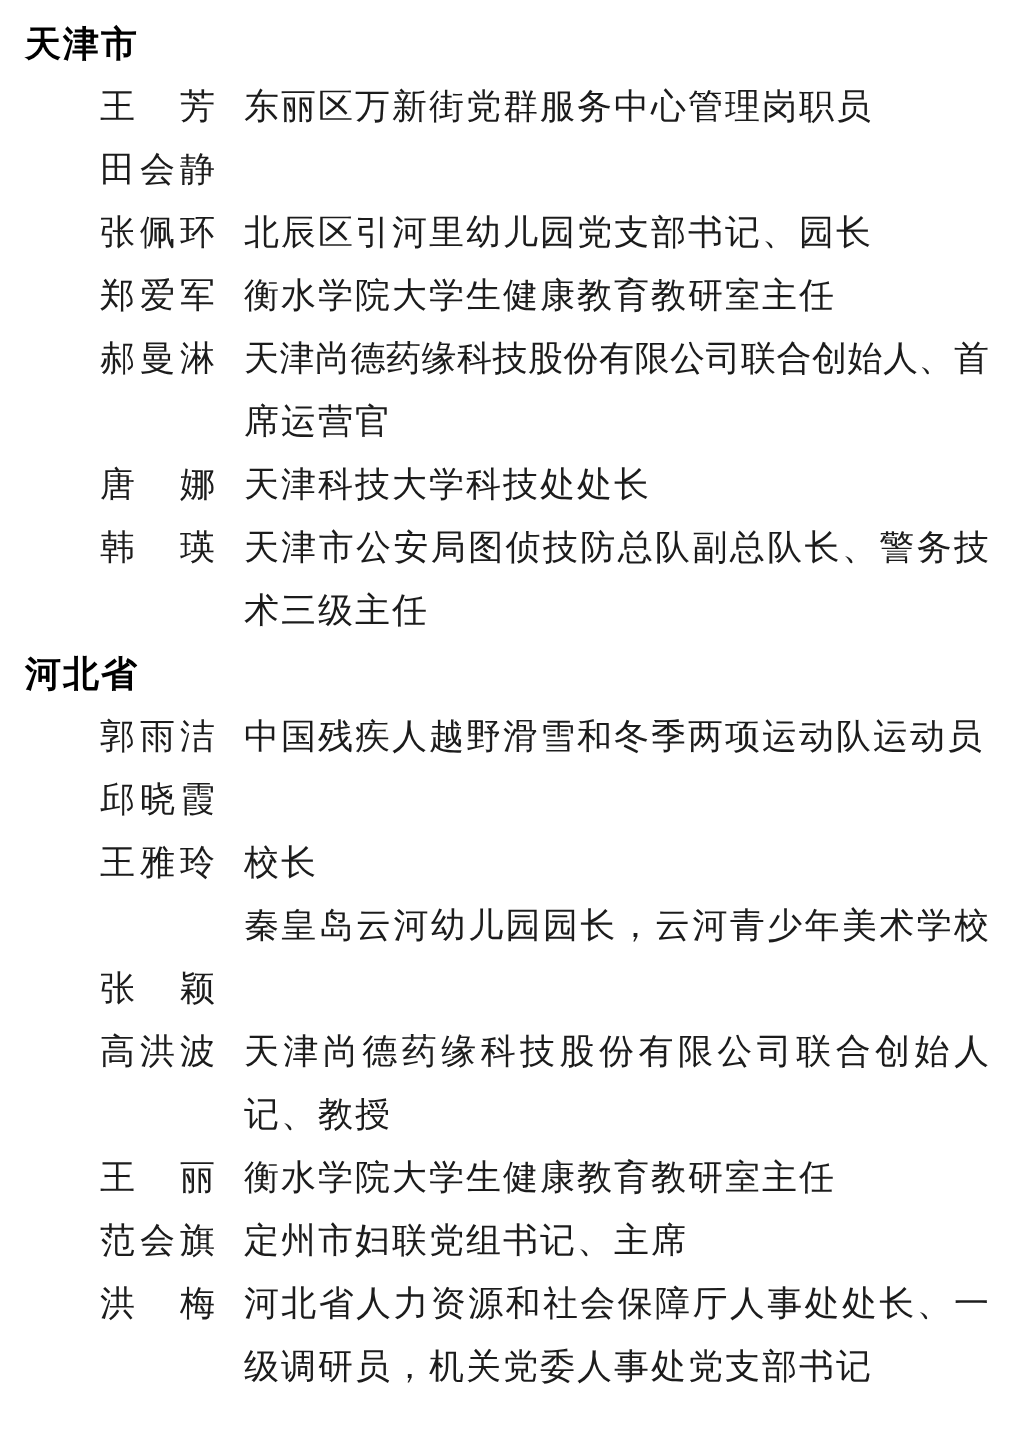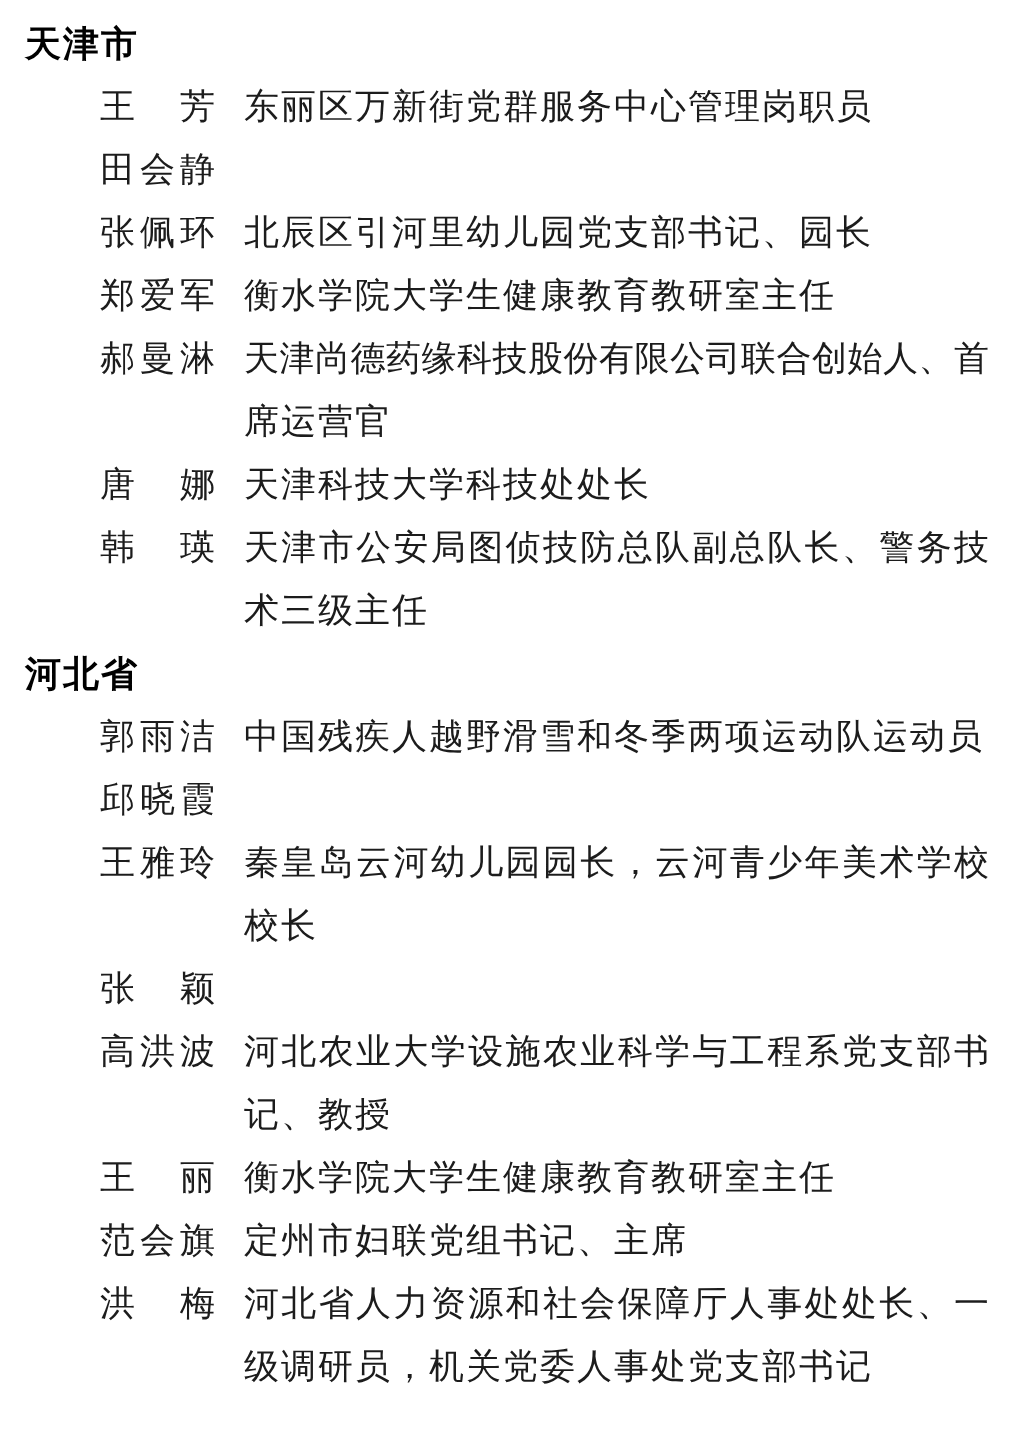--- a/index.html
+++ b/index.html
@@ -162,40 +162,40 @@
       </div>
   </div>
 
   <div class="entry">
     <div class="name">
         <span class="nc">王</span>
         <span class="nc">雅</span>
         <span class="nc">玲</span>
       </div>
     <div class="title">
+      <span class="tline last">校长</span>
       <span class="tline full">秦皇岛云河幼儿园园长，云河青少年美术学校</span>
-      <span class="tline last">校长</span>
     </div>
   </div>
 
   <div class="entry">
     <div class="name">
         <span class="nc">张</span>
         <span class="nc">颖</span>
       </div>
   </div>
 
   <div class="entry">
     <div class="name">
         <span class="nc">高</span>
         <span class="nc">洪</span>
         <span class="nc">波</span>
       </div>
     <div class="title">
-      <span class="tline full">河北农业大学设施农业科学与工程系党支部书</span>
+      <span class="tline full">天津尚德药缘科技股份有限公司联合创始人</span>
       <span class="tline last">记、教授</span>
     </div>
   </div>
 
   <div class="entry">
     <div class="name">
         <span class="nc">王</span>
         <span class="nc">丽</span>
       </div>
     <div class="title">

